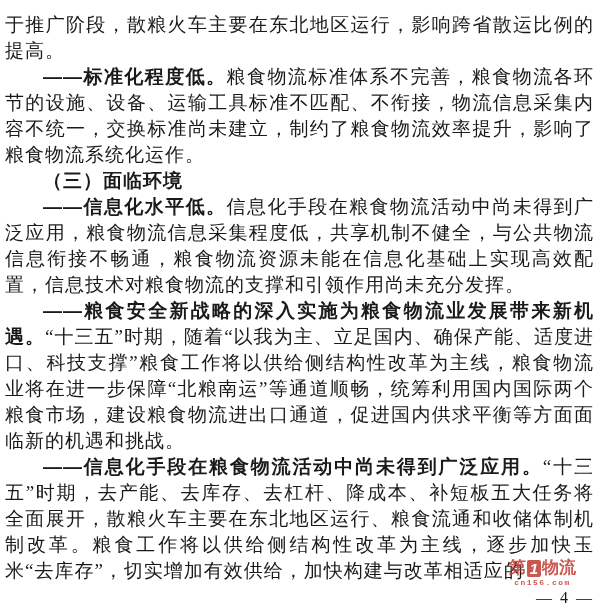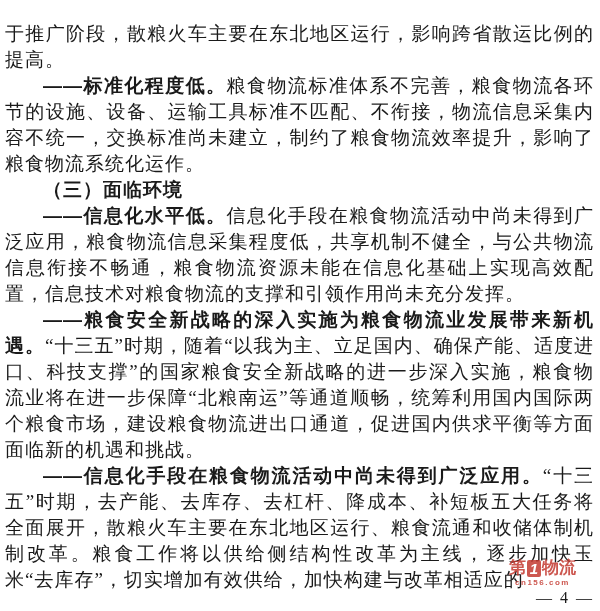--- a/index.html
+++ b/index.html
@@ -5,21 +5,21 @@
   html, body { margin: 0; padding: 0; }
   body {
     width: 600px; height: 611px;
     background: #ffffff;
     position: relative;
     overflow: hidden;
     font-family: "Liberation Serif", "DejaVu Serif", serif;
   }
   .doc {
     position: absolute;
-    top: 21px; left: 5px;
+    top: 12px; left: 5px;
     width: 589px;
     color: #1a1a1a;
     font-size: 19px;
     line-height: 26px;
     letter-spacing: 1px;
     text-align: justify;
     text-justify: inter-ideograph;
   }
   .doc p { margin: 0; text-indent: 2em; }
   .doc p.no-indent { text-indent: 0; }
@@ -49,21 +49,21 @@
     background: #c43a31;
     color: #ffffff;
     font-style: italic;
     font-size: 15px;
     width: 14px; height: 17px; line-height: 17px;
     border-radius: 2px;
     text-align: center;
   }
   .wm-site {
     color: #c43a31;
-    font-family: Liberation Sans, sans-serif;
+    font-family: Liberation Mono, monospace;
     font-weight: 700;
     font-size: 8px;
     letter-spacing: 1.5px;
     line-height: 9px;
     margin-top: 1px;
   }
   .page-number {
     position: absolute;
     top: 588px; right: 6px;
     font-size: 16px;
@@ -74,21 +74,21 @@
   }
 </style>
 </head>
 <body>
 
 <div class="doc">
   <p class="no-indent"><span class="lead"></span><span>于推广阶段，散粮火车主要在东北地区运行，影响跨省散运比例的提高。</span></p>
   <p><span class="lead">——标准化程度低。</span><span>粮食物流标准体系不完善，粮食物流各环节的设施、设备、运输工具标准不匹配、不衔接，物流信息采集内容不统一，交换标准尚未建立，制约了粮食物流效率提升，影响了粮食物流系统化运作。</span></p>
   <p><span class="lead">（三）面临环境</span><span></span></p>
   <p><span class="lead">——信息化水平低。</span><span>信息化手段在粮食物流活动中尚未得到广泛应用，粮食物流信息采集程度低，共享机制不健全，与公共物流信息衔接不畅通，粮食物流资源未能在信息化基础上实现高效配置，信息技术对粮食物流的支撑和引领作用尚未充分发挥。</span></p>
-  <p><span class="lead">——粮食安全新战略的深入实施为粮食物流业发展带来新机遇。</span><span>“十三五”时期，随着“以我为主、立足国内、确保产能、适度进口、科技支撑”的国家粮食安全新战略的进一步深入实施，粮食物流业将在进一步保障“北粮南运”等通道顺畅，统筹利用国内国际两个粮食市场，建设粮食物流进出口通道，促进国内供求平衡等方面面临新的机遇和挑战。</span></p>
+  <p><span class="lead">——粮食安全新战略的深入实施为粮食物流业发展带来新机遇。</span><span>“十三五”时期，随着“以我为主、立足国内、确保产能、适度进口、科技支撑”粮食工作将以供给侧结构性改革为主线，粮食物流业将在进一步保障“北粮南运”等通道顺畅，统筹利用国内国际两个粮食市场，建设粮食物流进出口通道，促进国内供求平衡等方面面临新的机遇和挑战。</span></p>
   <p><span class="lead">——信息化手段在粮食物流活动中尚未得到广泛应用。</span><span>“十三五”时期，去产能、去库存、去杠杆、降成本、补短板五大任务将全面展开，散粮火车主要在东北地区运行、粮食流通和收储体制机制改革。粮食工作将以供给侧结构性改革为主线，逐步加快玉米“去库存”，切实增加有效供给，加快构建与改革相适应的</span></p>
 </div>
 
 <div class="watermark">
   <div class="wm-row">
     <span>第</span>
     <span class="wm-one">1</span>
     <span>物流</span>
   </div>
   <div class="wm-site">cn156.com</div>

